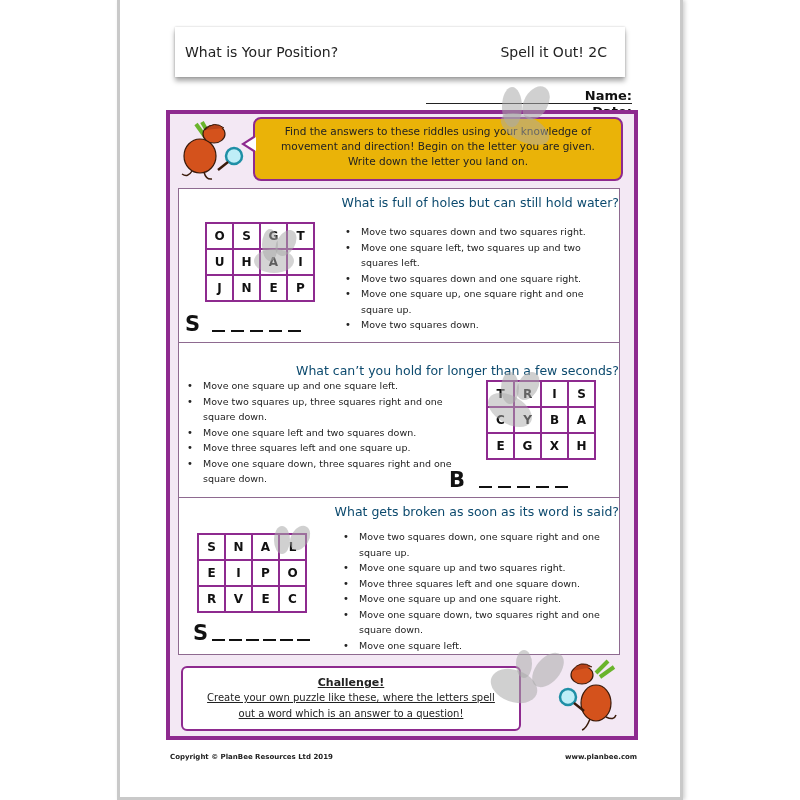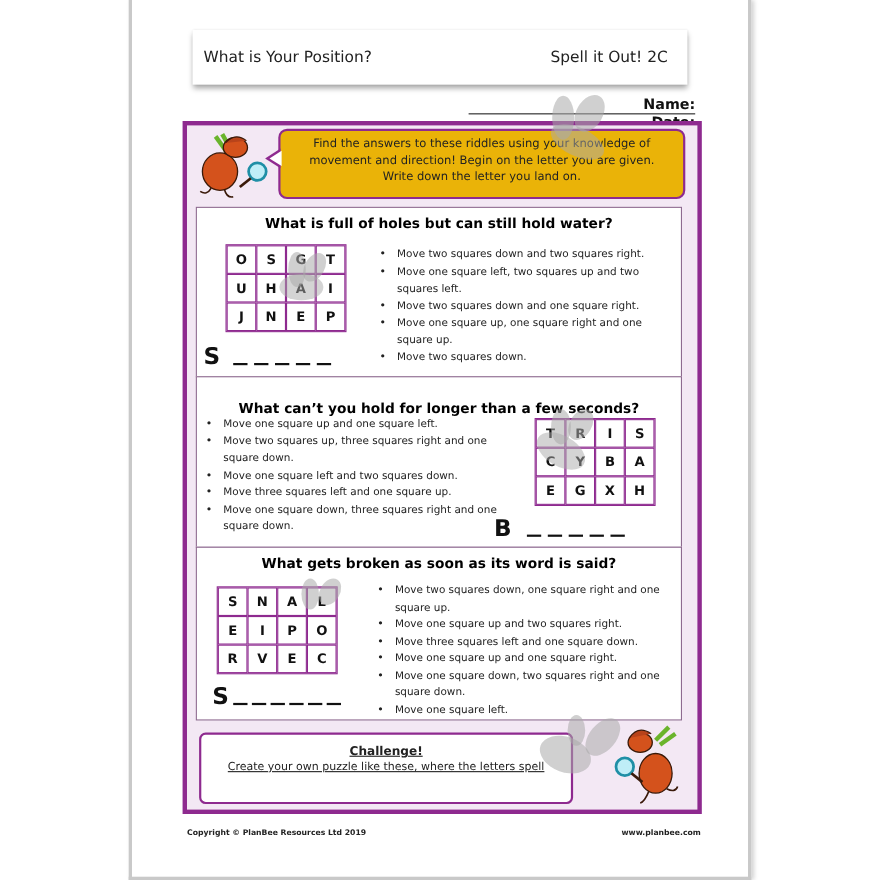--- a/index.html
+++ b/index.html
@@ -50,22 +50,22 @@
     .intro-bubble .tail-in {
       position: absolute; left: -10px; top: 18px; width: 0; height: 0;
       border-top: 7px solid transparent; border-bottom: 7px solid transparent; border-right: 11px solid #fff;
     }
 
     .section {
       position: absolute; left: 178px; width: 442px; background: #fff;
       border: 1.5px solid #8e6a90;
     }
     .section h2 {
-      position: absolute; left: 0; width: 100%; text-align: center;
-      font-family: "DejaVu Sans", sans-serif; font-weight: bold; font-size: 12.5px; color: #000000;
+      position: absolute; left: 0; width: 100%; text-align: right;
+      font-family: "DejaVu Sans", sans-serif; font-weight: normal; font-size: 12.5px; color: #0c4a6e;
     }
 
     .grid { position: absolute; display: grid; grid-template-columns: repeat(4, 27px); grid-template-rows: repeat(3, 26px);
       border: 1.5px solid #8e2a8f; background: #fff; }
     .grid .cell {
       border: 1px solid #8e2a8f; display: flex; align-items: center; justify-content: center;
       font-family: "DejaVu Sans", sans-serif; font-weight: bold; font-size: 12px; color: #111;
     }
 
     ul.steps { position: absolute; list-style: none; font-family: "DejaVu Sans", sans-serif; font-size: 9.5px; line-height: 15.5px; color: #222; }
@@ -224,20 +224,21 @@
     <li>Move three squares left and one square down.</li>
     <li>Move one square up and one square right.</li>
     <li>Move one square down, two squares right and one square down.</li>
     <li>Move one square left.</li>
   </ul>
 </div>
 
 <div class="challenge">
   <div class="title">Challenge!</div>
   <div class="body">Create your own puzzle like these, where the letters spell</div>
+  <div class="body">out a word which is an answer to a question!</div>
 </div>
 
 <svg class="mascot" style="left:556px; top:655px;" width="70" height="80" viewBox="0 0 70 80">
   <path d="M40 18 L52 6" stroke="#6ab42c" stroke-width="4" fill="none"></path>
   <path d="M44 22 L58 12" stroke="#6ab42c" stroke-width="4" fill="none"></path>
   <ellipse cx="40" cy="48" rx="15" ry="18" fill="#d4521c" stroke="#3a1a0a" stroke-width="1.2"></ellipse>
   <ellipse cx="26" cy="20" rx="11" ry="9" fill="#d4521c" stroke="#3a1a0a" stroke-width="1.2"></ellipse>
   <path d="M16 16 Q24 4 36 12" fill="#b8431a" stroke="#3a1a0a" stroke-width="1"></path>
   <circle cx="12" cy="42" r="8" fill="#bfeef7" stroke="#1f8fa6" stroke-width="2.5"></circle>
   <line x1="18" y1="48" x2="28" y2="56" stroke="#3a1a0a" stroke-width="2.5"></line>

